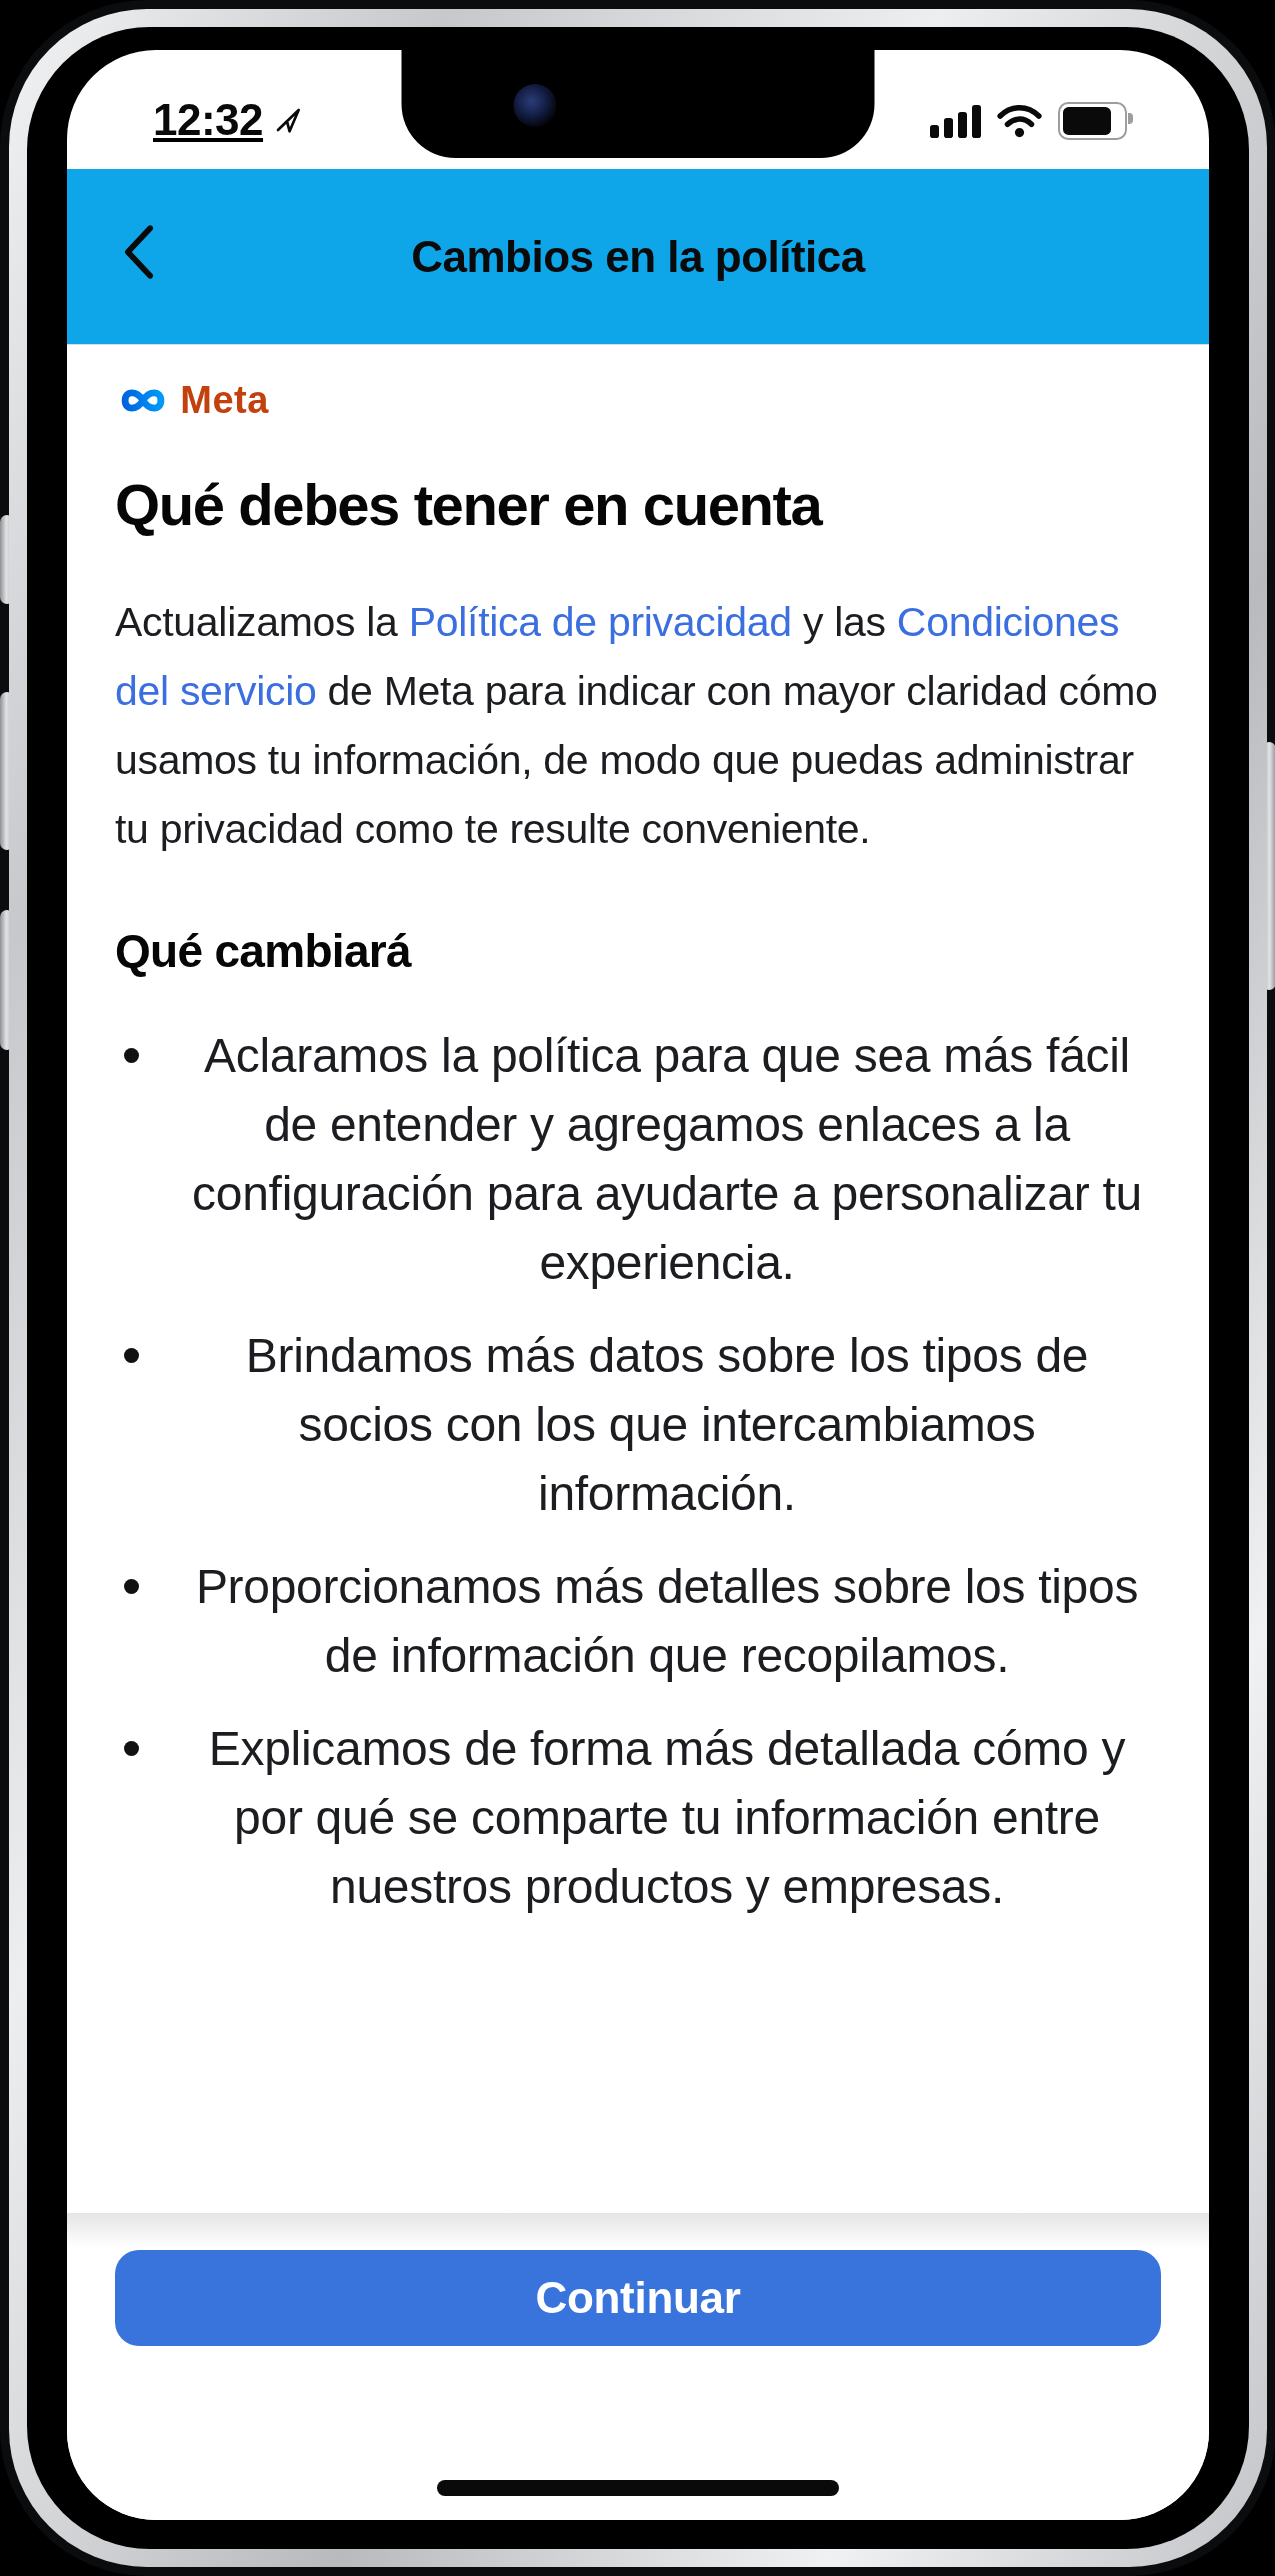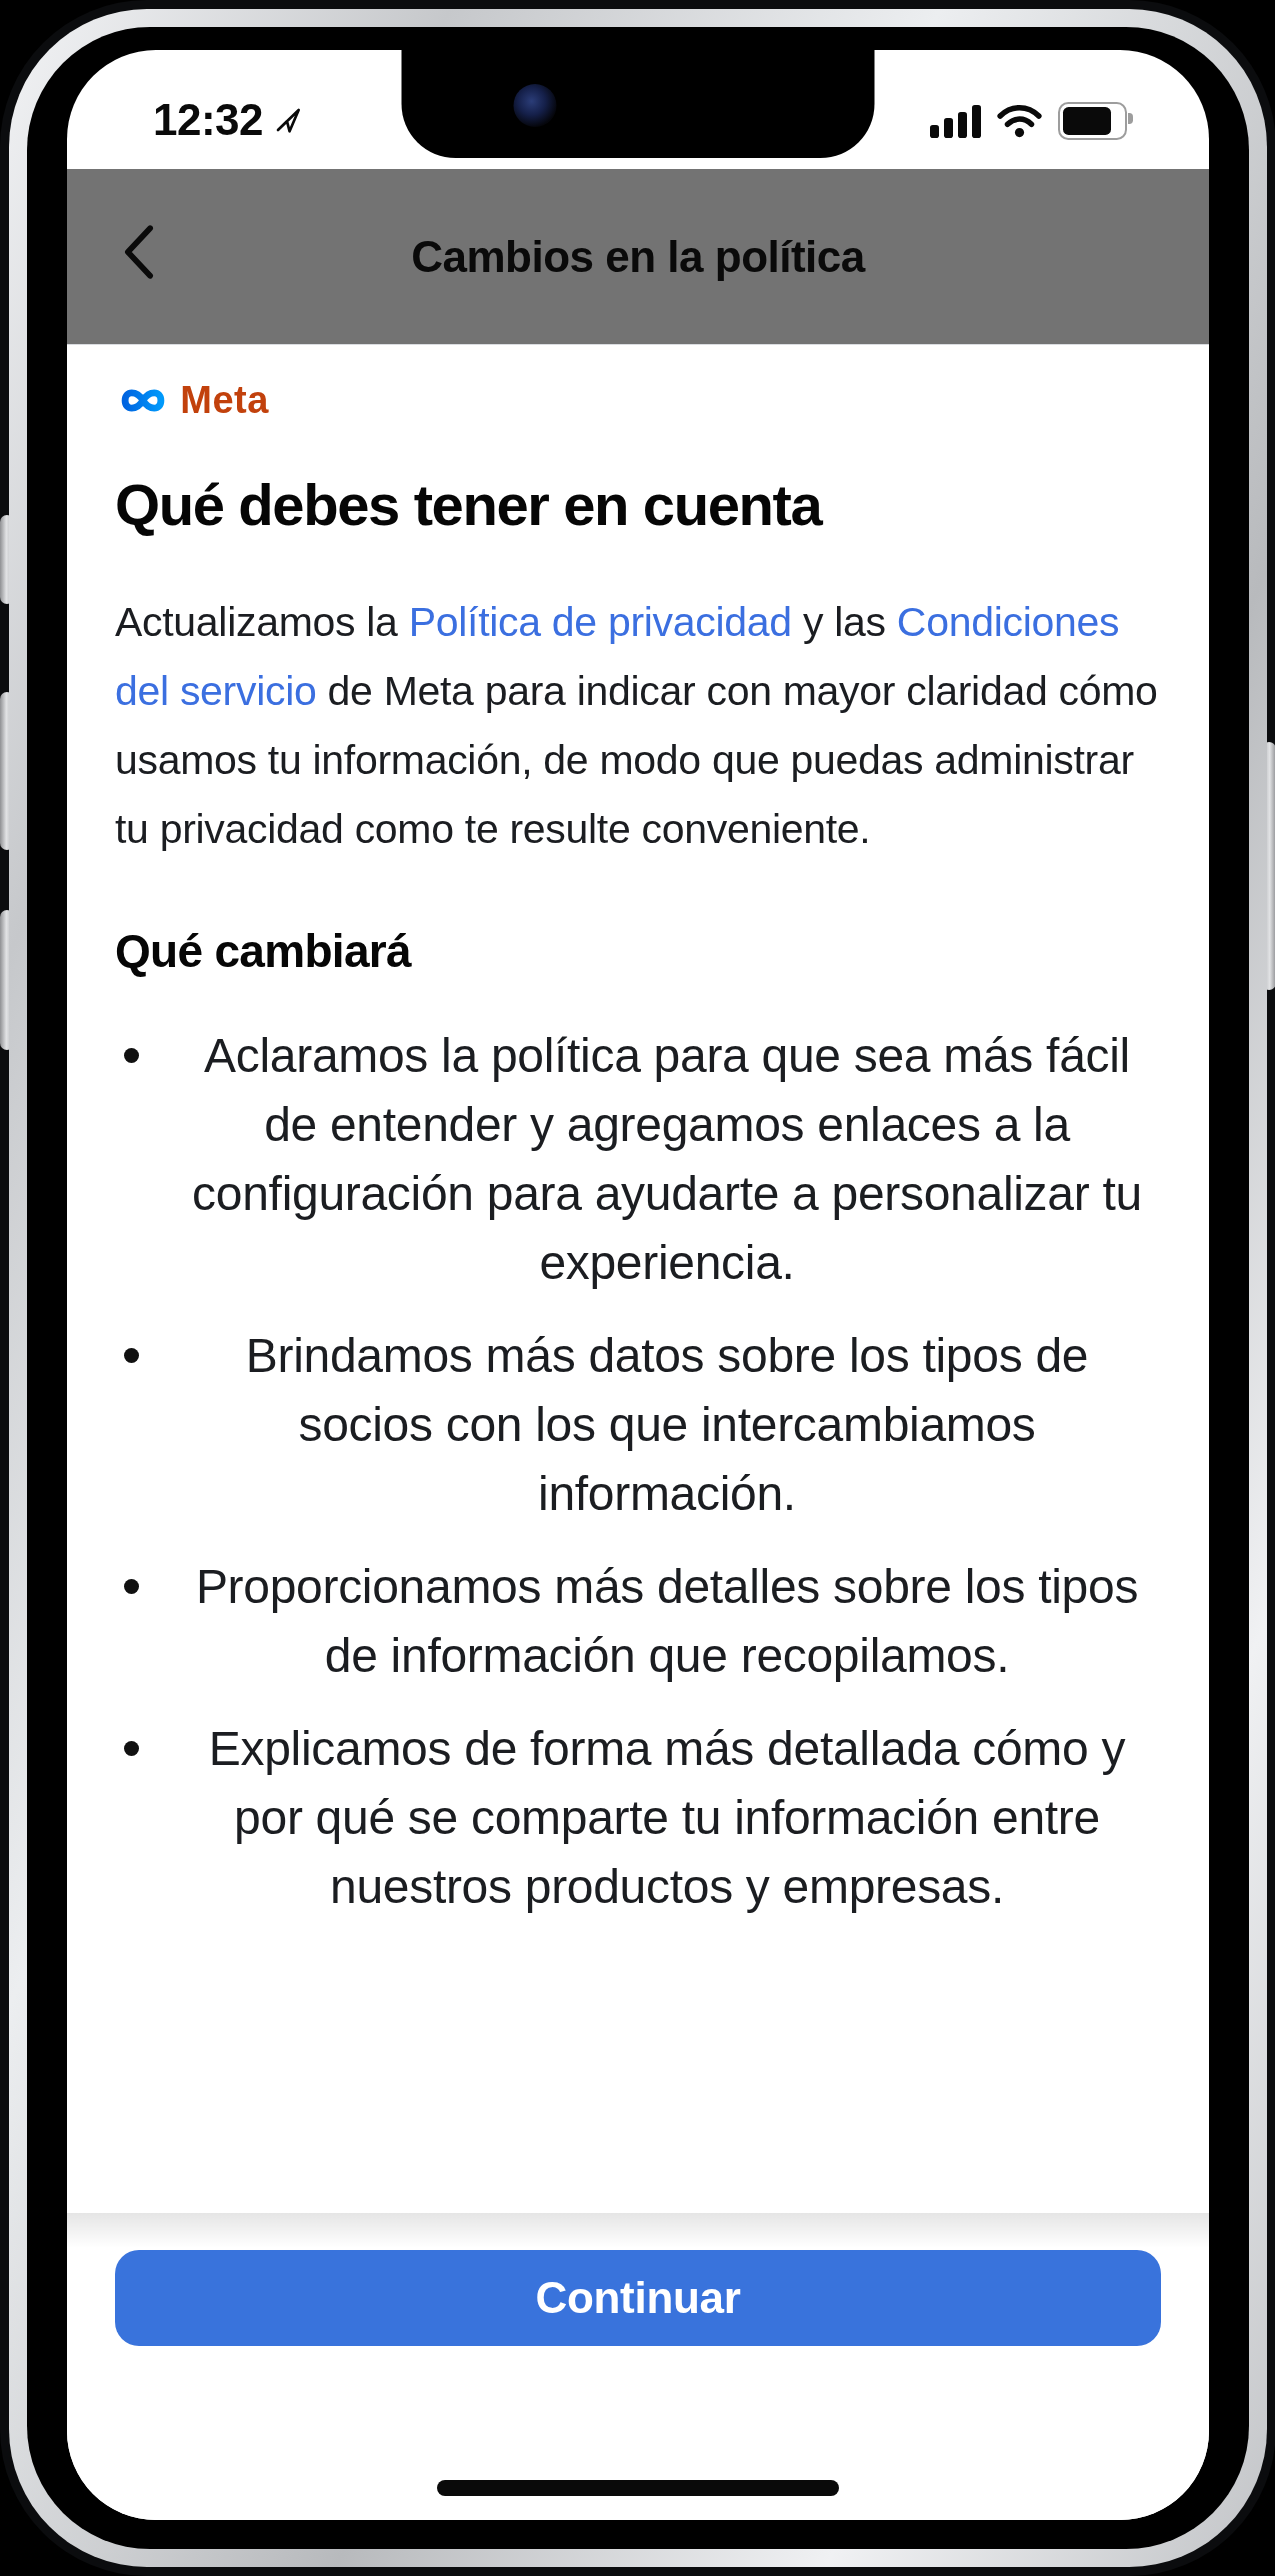--- a/index.html
+++ b/index.html
@@ -22,34 +22,34 @@
       border-radius:89px;background:#fff;overflow:hidden;}
 
   
   .notch{position:absolute;top:0;left:50%;transform:translateX(-50%);
       width:473px;height:108px;background:#000;border-radius:0 0 54px 54px;z-index:30;}
   .camera{position:absolute;left:112px;top:34px;width:43px;height:43px;border-radius:50%;
       background:radial-gradient(circle at 42% 40%,#2b3d78 0%,#15204a 38%,#05060c 72%);}
 
   
   .status-bar{position:relative;height:119px;z-index:10;}
-  .time-wrap{position:absolute;left:86px;top:45px;display:flex;align-items:center;gap:9.3px;}
+  .time-wrap{position:absolute;left:86px;top:45px;display:flex;align-items:center;gap:9.3px;text-decoration:underline;}
   .time{font-size:44px;font-weight:700;color:#0a0a0a;letter-spacing:-0.5px;}
   .sb-right{position:absolute;right:82px;top:52px;display:flex;align-items:center;gap:15px;}
   .sig{display:flex;align-items:flex-end;gap:4.7px;height:34px;}
   .sig span{width:9.3px;background:#0a0a0a;border-radius:2.8px;display:block;}
   .sig .b1{height:13px}.sig .b2{height:19.6px}.sig .b3{height:26px}.sig .b4{height:33px}
   .battery{position:relative;width:65px;height:34px;border:2.8px solid rgba(10,10,10,.4);
       border-radius:10.2px;}
   .battery .fill{position:absolute;left:2.8px;top:2.8px;bottom:2.8px;width:74%;background:#0a0a0a;border-radius:5.6px;}
   .battery .nub{position:absolute;right:-8.4px;top:9.3px;width:5.6px;height:11.2px;
       background:rgba(10,10,10,.4);border-radius:0 3.7px 3.7px 0;}
 
   
-  .nav-bar{position:relative;height:175px;border-bottom:1.9px solid #dadce0;background:#737373;}
+  .nav-bar{position:relative;height:175px;border-bottom:1.9px solid #dadce0;background:#0ea5e9;}
   .back-btn{position:absolute;left:39px;top:41px;width:65px;height:84px;display:flex;
       align-items:center;justify-content:center;cursor:pointer;}
   .nav-title{position:absolute;left:0;right:0;top:0;height:100%;display:flex;
       align-items:center;justify-content:center;font-size:44px;font-weight:600;
       color:#0a0a0a;letter-spacing:-0.5px;}
 
   
   .content{position:relative;padding:0 48px;}
   .brand-row{margin-top:34px;display:flex;align-items:center;gap:9.3px;}
   .wordmark{font-size:38px;font-weight:600;color:#c2410c;letter-spacing:0.5px;}

